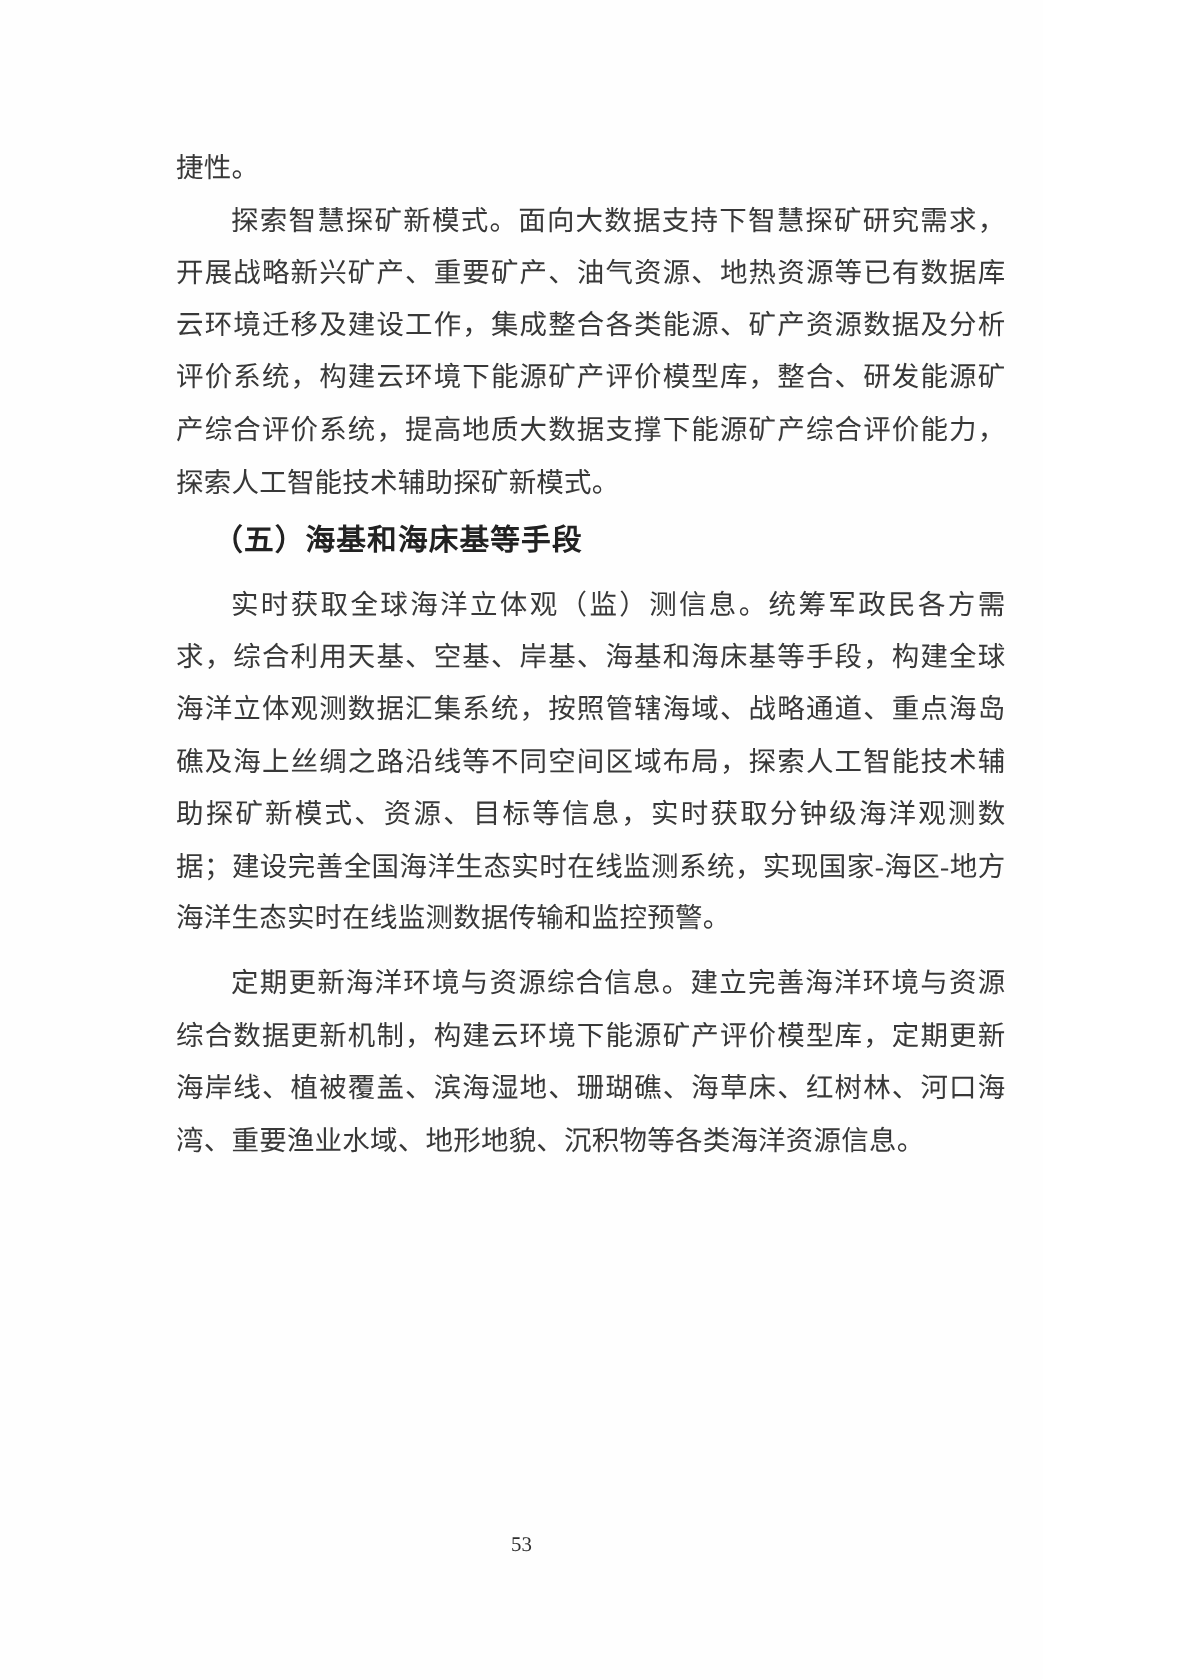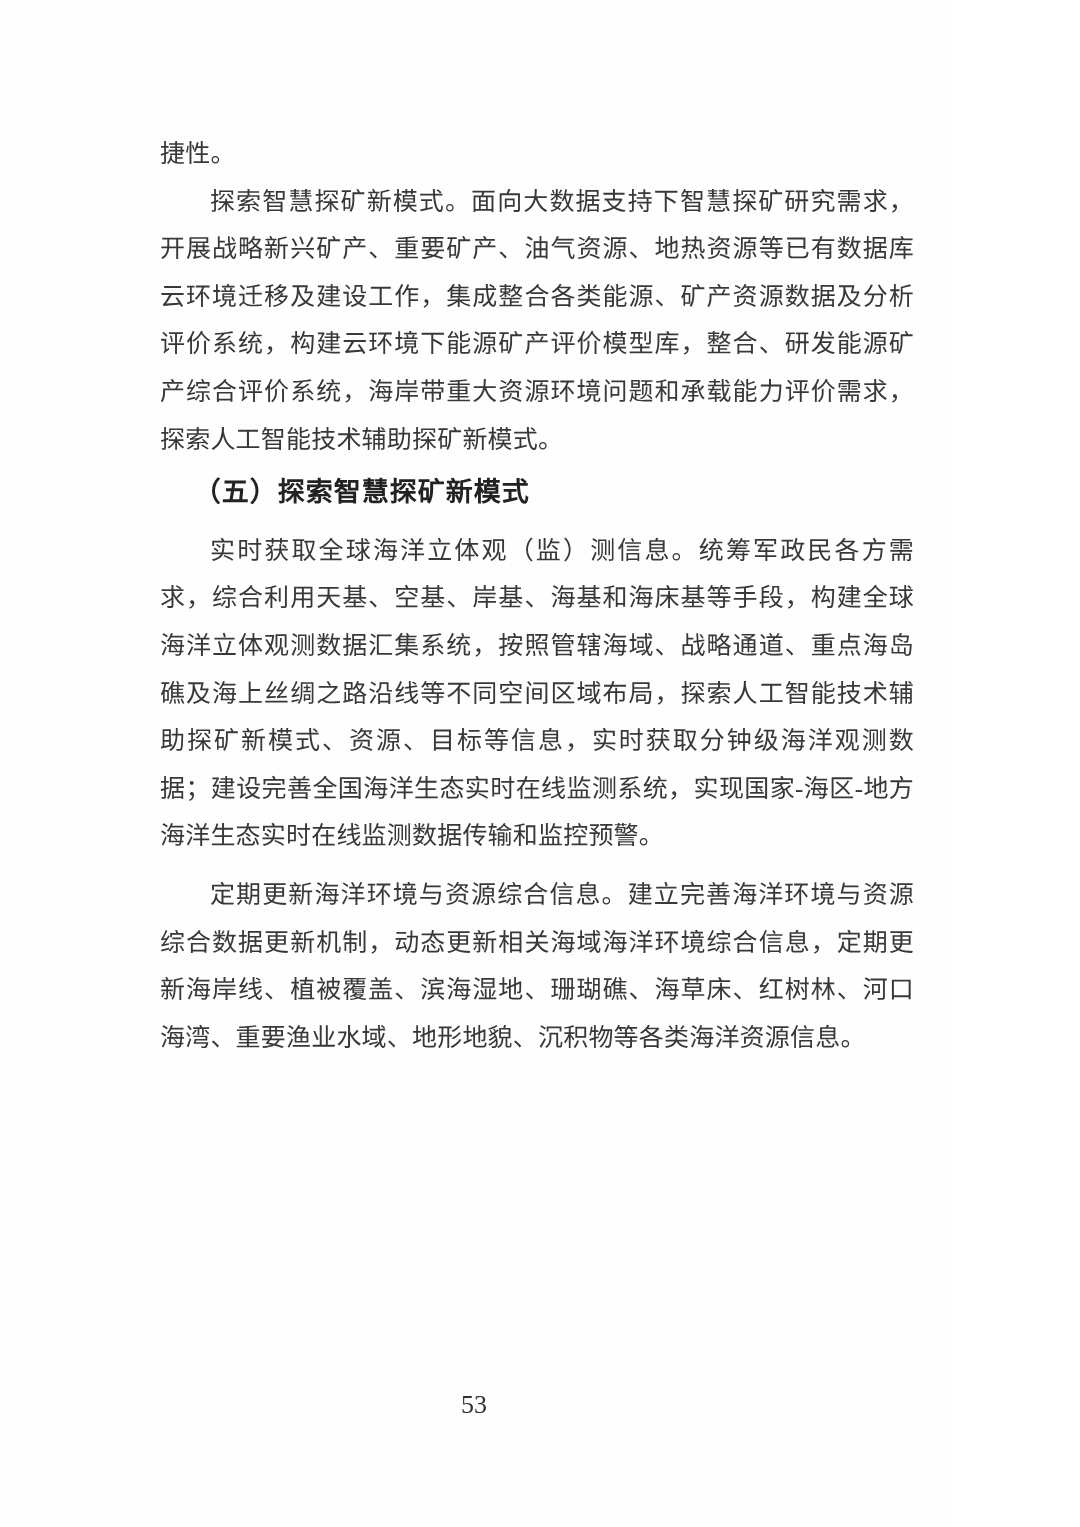--- a/index.html
+++ b/index.html
@@ -46,31 +46,31 @@
     color: #222222;
     text-indent: 1.25em;
     letter-spacing: 1px;
   }
   .page-number {
     position: absolute;
     left: 0;
     top: 1392px;
     width: 100%;
     text-align: center;
-    font-size: 26px;
+    font-size: 19px;
     line-height: 26px;
     color: #2f2f2f;
     font-family: "Liberation Serif", "DejaVu Serif", serif;
   }
 </style>
 </head>
 <body>
 
 <div class="page">
   <div class="content">
     <p class="para continuation">捷性。</p>
-    <p class="para">探索智慧探矿新模式。面向大数据支持下智慧探矿研究需求，开展战略新兴矿产、重要矿产、油气资源、地热资源等已有数据库云环境迁移及建设工作，集成整合各类能源、矿产资源数据及分析评价系统，构建云环境下能源矿产评价模型库，整合、研发能源矿产综合评价系统，海岸带重大资源环境问题和承载能力评价需求，探索人工智能技术辅助探矿新模式。</p>
-    <h2 class="section-heading">（五）探索智慧探矿新模式</h2>
+    <p class="para">探索智慧探矿新模式。面向大数据支持下智慧探矿研究需求，开展战略新兴矿产、重要矿产、油气资源、地热资源等已有数据库云环境迁移及建设工作，集成整合各类能源、矿产资源数据及分析评价系统，构建云环境下能源矿产评价模型库，整合、研发能源矿产综合评价系统，提高地质大数据支撑下能源矿产综合评价能力，探索人工智能技术辅助探矿新模式。</p>
+    <h2 class="section-heading">（五）海基和海床基等手段</h2>
     <p class="para gap">实时获取全球海洋立体观（监）测信息。统筹军政民各方需求，综合利用天基、空基、岸基、海基和海床基等手段，构建全球海洋立体观测数据汇集系统，按照管辖海域、战略通道、重点海岛礁及海上丝绸之路沿线等不同空间区域布局，探索人工智能技术辅助探矿新模式、资源、目标等信息，实时获取分钟级海洋观测数据；建设完善全国海洋生态实时在线监测系统，实现国家-海区-地方海洋生态实时在线监测数据传输和监控预警。</p>
-    <p class="para gap">定期更新海洋环境与资源综合信息。建立完善海洋环境与资源综合数据更新机制，动态更新相关海域海洋环境综合信息，定期更新海岸线、植被覆盖、滨海湿地、珊瑚礁、海草床、红树林、河口海湾、重要渔业水域、地形地貌、沉积物等各类海洋资源信息。</p>
+    <p class="para gap">定期更新海洋环境与资源综合信息。建立完善海洋环境与资源综合数据更新机制，构建云环境下能源矿产评价模型库，定期更新海岸线、植被覆盖、滨海湿地、珊瑚礁、海草床、红树林、河口海湾、重要渔业水域、地形地貌、沉积物等各类海洋资源信息。</p>
   </div>
   <div class="page-number">53</div>
 </div>
 
 </body></html>

